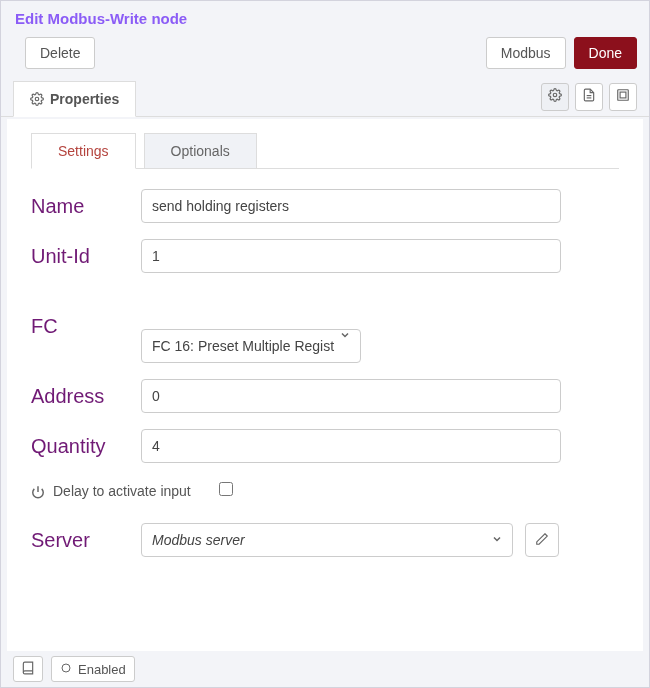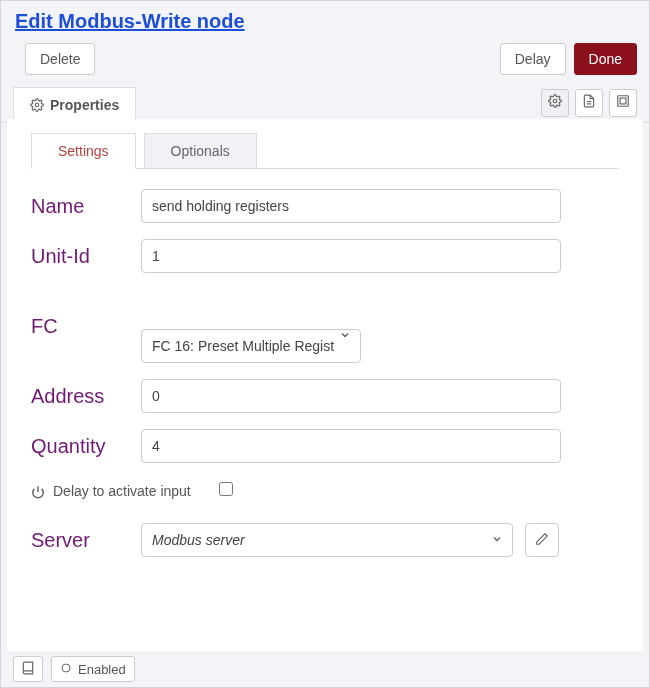--- a/index.html
+++ b/index.html
@@ -9,24 +9,23 @@
     height: 688px;
     font-family: "Helvetica Neue", Helvetica, Arial, sans-serif;
     font-size: 14px;
     color: #555;
     background: #f3f4f8;
     border: 1px solid #d3d3dd;
     position: relative;
   }
   .header {
     padding: 9px 14px 6px 14px;
-    color: #1d4ed8;
+    color: #8b5cf6;
     font-weight: 600;
-    font-size: 20px;
-    text-decoration: underline;
+    font-size: 15px;
   }
   .toolbar {
     display: flex;
     padding: 4px 12px 12px 24px;
   }
   .btn {
     display: inline-flex;
     align-items: center;
     border: 1px solid #ccc;
     background: #fff;
@@ -212,21 +211,21 @@
   svg { stroke: #666; }
 </style>
 </head>
 <body>
 
 <div class="header">Edit Modbus-Write node</div>
 
 <div class="toolbar">
   <div class="btn">Delete</div>
   <div class="spacer"></div>
-  <div class="btn">Delay</div>
+  <div class="btn">Modbus</div>
   <div class="btn primary">Done</div>
 </div>
 
 <div class="tab-row">
   <div class="tab">
     <span class="icon">
       <svg width="14" height="14" viewBox="0 0 24 24" fill="none" stroke-width="2">
           <circle cx="12" cy="12" r="3"></circle>
           <path d="M19.4 15a1.7 1.7 0 0 0 .34 1.87l.06.06a2 2 0 1 1-2.83 2.83l-.06-.06a1.7 1.7 0 0 0-1.87-.34 1.7 1.7 0 0 0-1 1.55V21a2 2 0 1 1-4 0v-.09a1.7 1.7 0 0 0-1-1.55 1.7 1.7 0 0 0-1.87.34l-.06.06a2 2 0 1 1-2.83-2.83l.06-.06a1.7 1.7 0 0 0 .34-1.87 1.7 1.7 0 0 0-1.55-1H3a2 2 0 1 1 0-4h.09a1.7 1.7 0 0 0 1.55-1 1.7 1.7 0 0 0-.34-1.87l-.06-.06a2 2 0 1 1 2.83-2.83l.06.06a1.7 1.7 0 0 0 1.87.34H9a1.7 1.7 0 0 0 1-1.55V3a2 2 0 1 1 4 0v.09a1.7 1.7 0 0 0 1 1.55 1.7 1.7 0 0 0 1.87-.34l.06-.06a2 2 0 1 1 2.83 2.83l-.06.06a1.7 1.7 0 0 0-.34 1.87V9a1.7 1.7 0 0 0 1.55 1H21a2 2 0 1 1 0 4h-.09a1.7 1.7 0 0 0-1.55 1z"></path>
         </svg>

